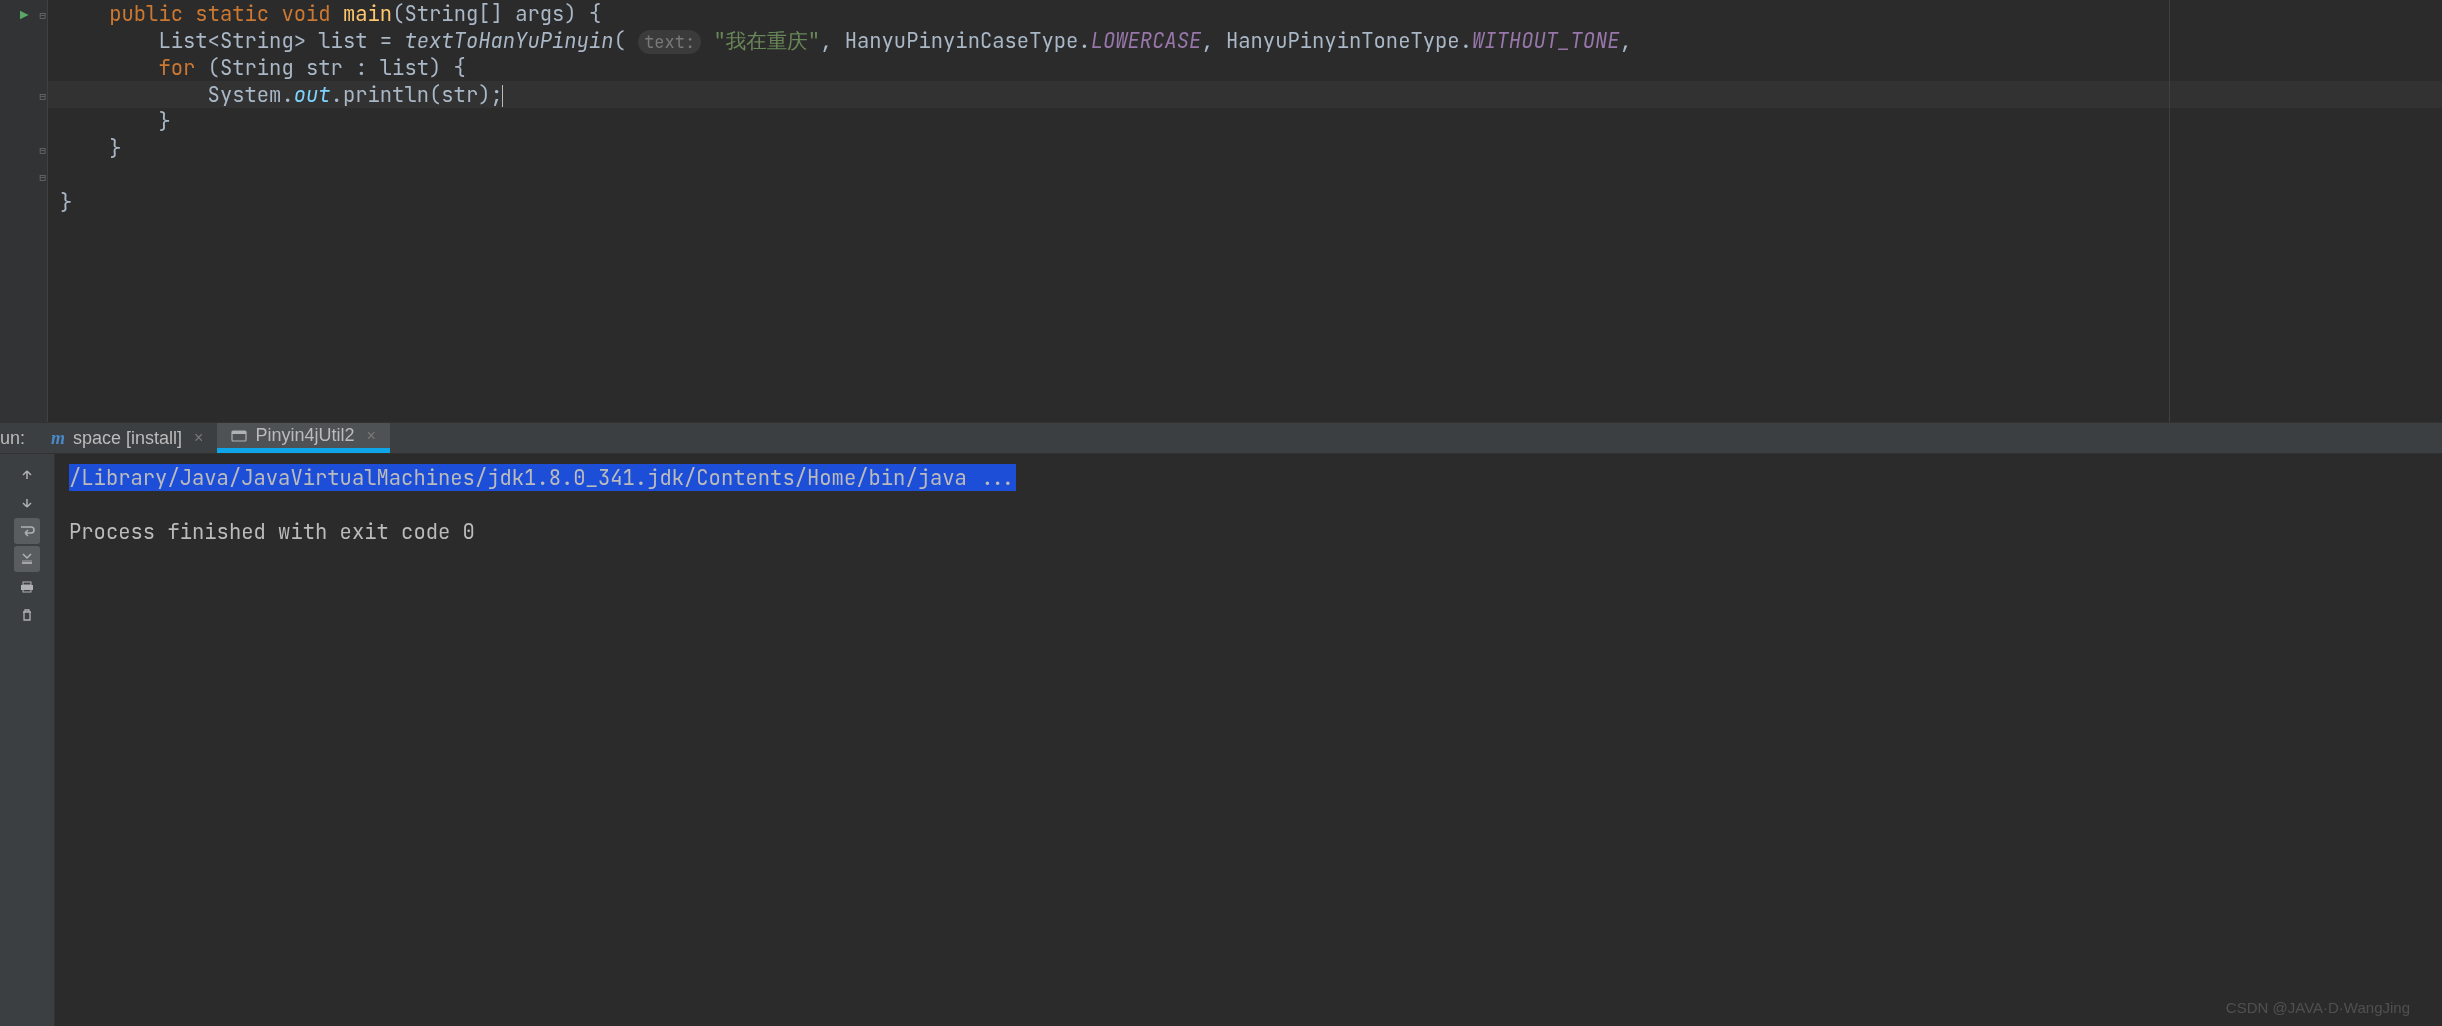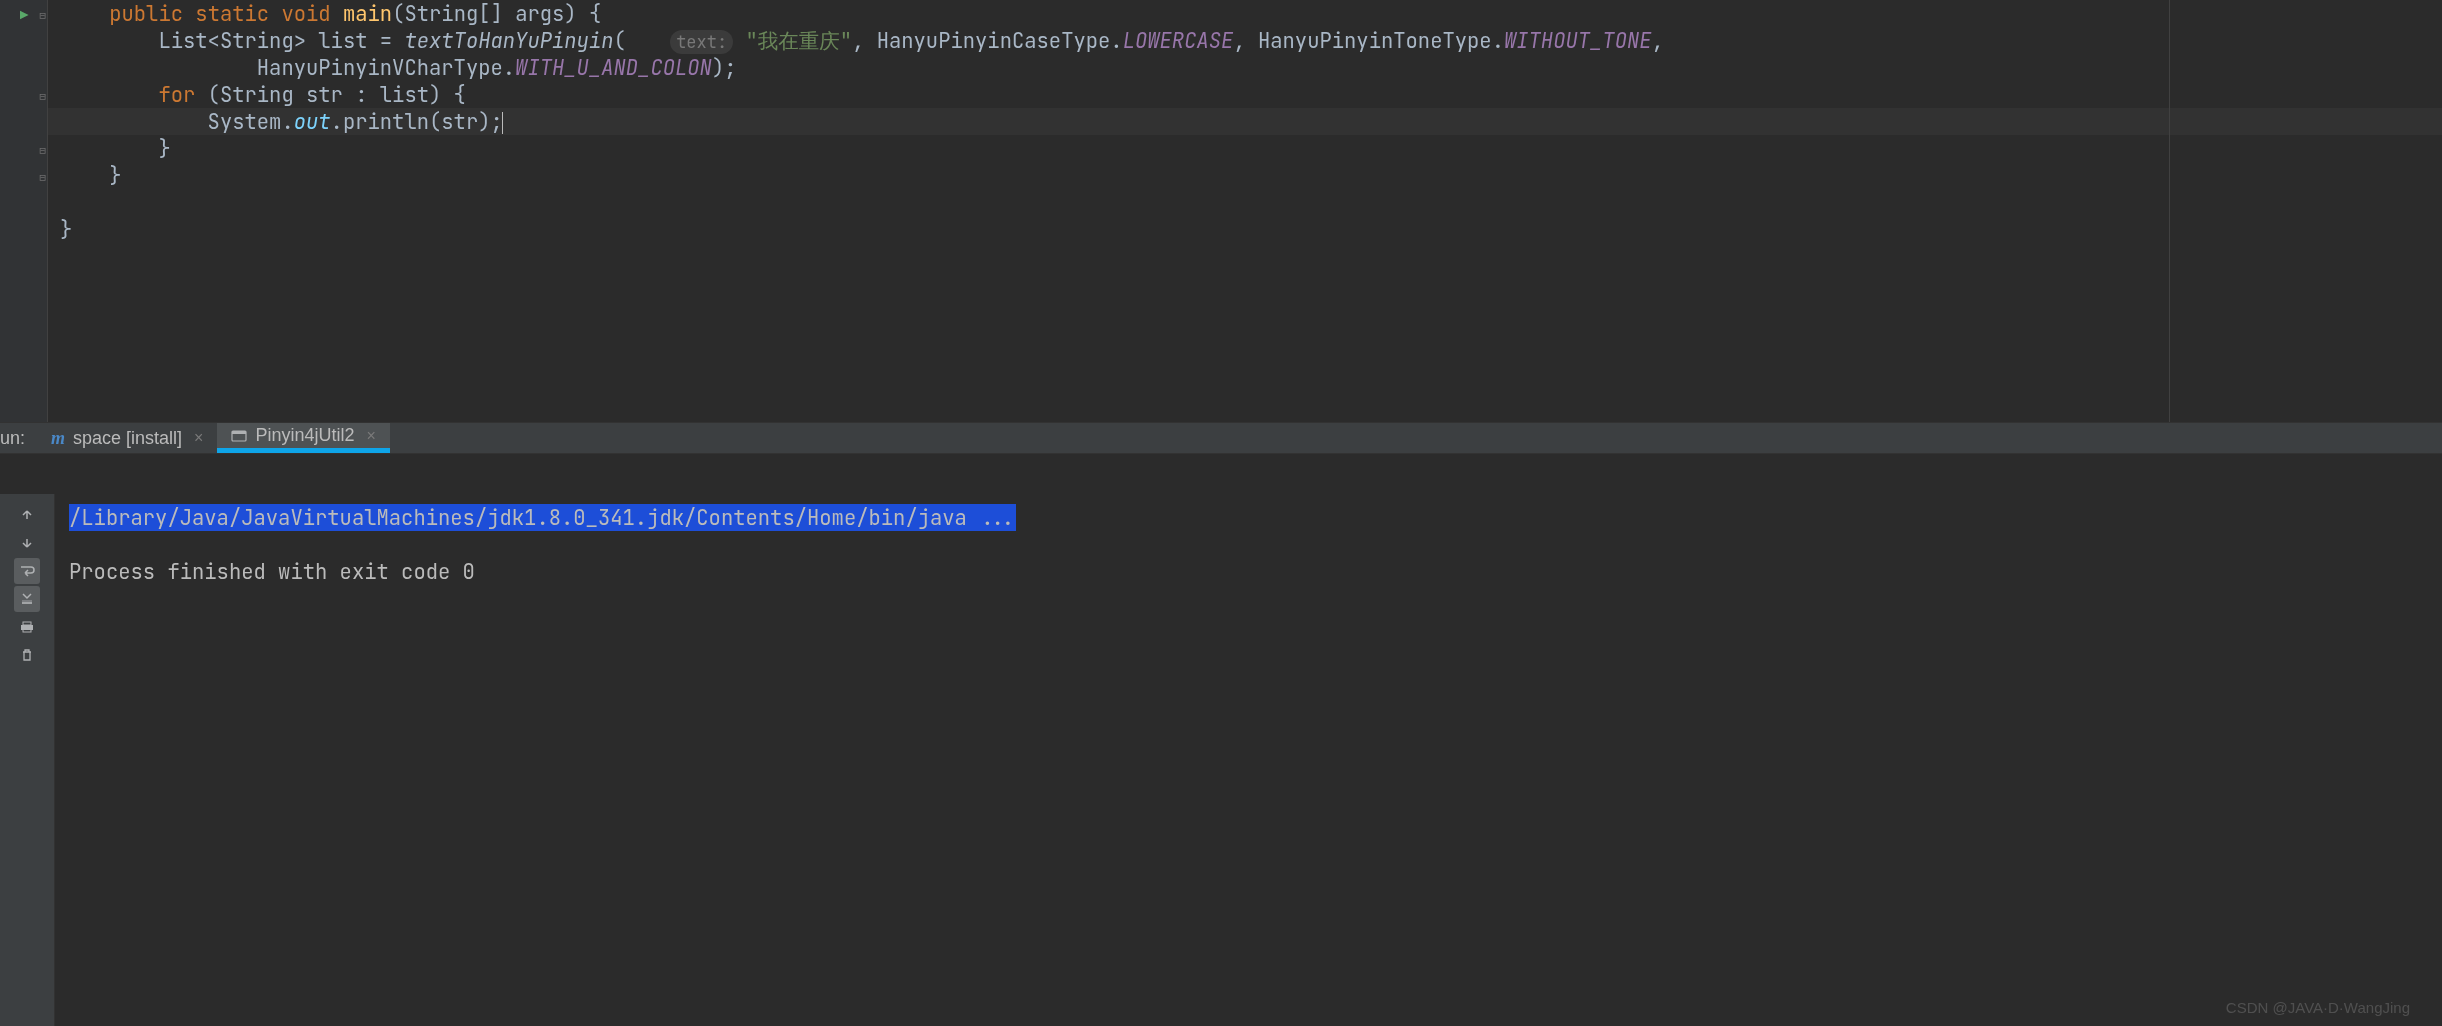--- a/index.html
+++ b/index.html
@@ -60,21 +60,20 @@
     .kw { color: #cc7832; }
     .method { color: #ffc66d; }
     .italic-method { color: #a9b7c6; font-style: italic; }
     .param-hint { 
       background: #3b3b3b; 
       color: #787878; 
       font-size: 17px;
       padding: 1px 6px;
       border-radius: 12px;
       font-style: normal;
-      margin-left: 32px;
     }
     .string { color: #6a8759; }
     .const-enum { color: #9876aa; font-style: italic; }
     .static-field { color: #7dd3fc; font-style: italic; }
     .current-line {
       background: #323232;
     }
     .caret {
       display: inline-block;
       width: 1px;
@@ -82,21 +81,20 @@
       background: #bbbbbb;
       vertical-align: middle;
       margin-left: -1px;
     }
 
     .run-panel {
       height: 604px;
       background: #2b2b2b;
       display: flex;
       flex-direction: column;
-      gap: 40px;
     }
     .run-tabs {
       height: 32px;
       background: #3c3f41;
       display: flex;
       align-items: center;
       border-top: 1px solid #323232;
       border-bottom: 1px solid #323232;
     }
     .run-label {
@@ -194,21 +192,20 @@
     <span class="run-icon">▶</span>
     <span class="fold-icon" style="top:8px">⊟</span>
     <span class="fold-icon" style="top:89px">⊟</span>
     <span class="fold-icon" style="top:143px">⊟</span>
     <span class="fold-icon" style="top:170px">⊟</span>
   </div>
   <div class="code-area">
     <div class="right-margin"></div>
     <div class="code-line">    <span class="kw">public</span> <span class="kw">static</span> <span class="kw">void</span> <span class="method">main</span><span>(String[] args) {</span></div>
     <div class="code-line"><span>        List&lt;String&gt; list = </span><span class="italic-method">textToHanYuPinyin</span>( <span class="param-hint">text:</span> <span class="string">"我在重庆"</span><span>, HanyuPinyinCaseType.</span><span class="const-enum">LOWERCASE</span><span>, HanyuPinyinToneType.</span><span class="const-enum">WITHOUT_TONE</span><span>,</span></div>
-    <div class="code-line"><span>                HanyuPinyinVCharType.</span><span class="const-enum">WITH_U_AND_COLON</span><span>);</span></div>
     <div class="code-line">        <span class="kw">for</span><span> (String str : list) {</span></div>
     <div class="code-line current-line"><span>            System.</span><span class="static-field">out</span><span>.println(str);</span><span class="caret"></span></div>
     <div class="code-line">        }</div>
     <div class="code-line">    }</div>
     <div class="code-line"></div>
     <div class="code-line">}</div>
   </div>
 </div>
 
 <div class="run-panel">

